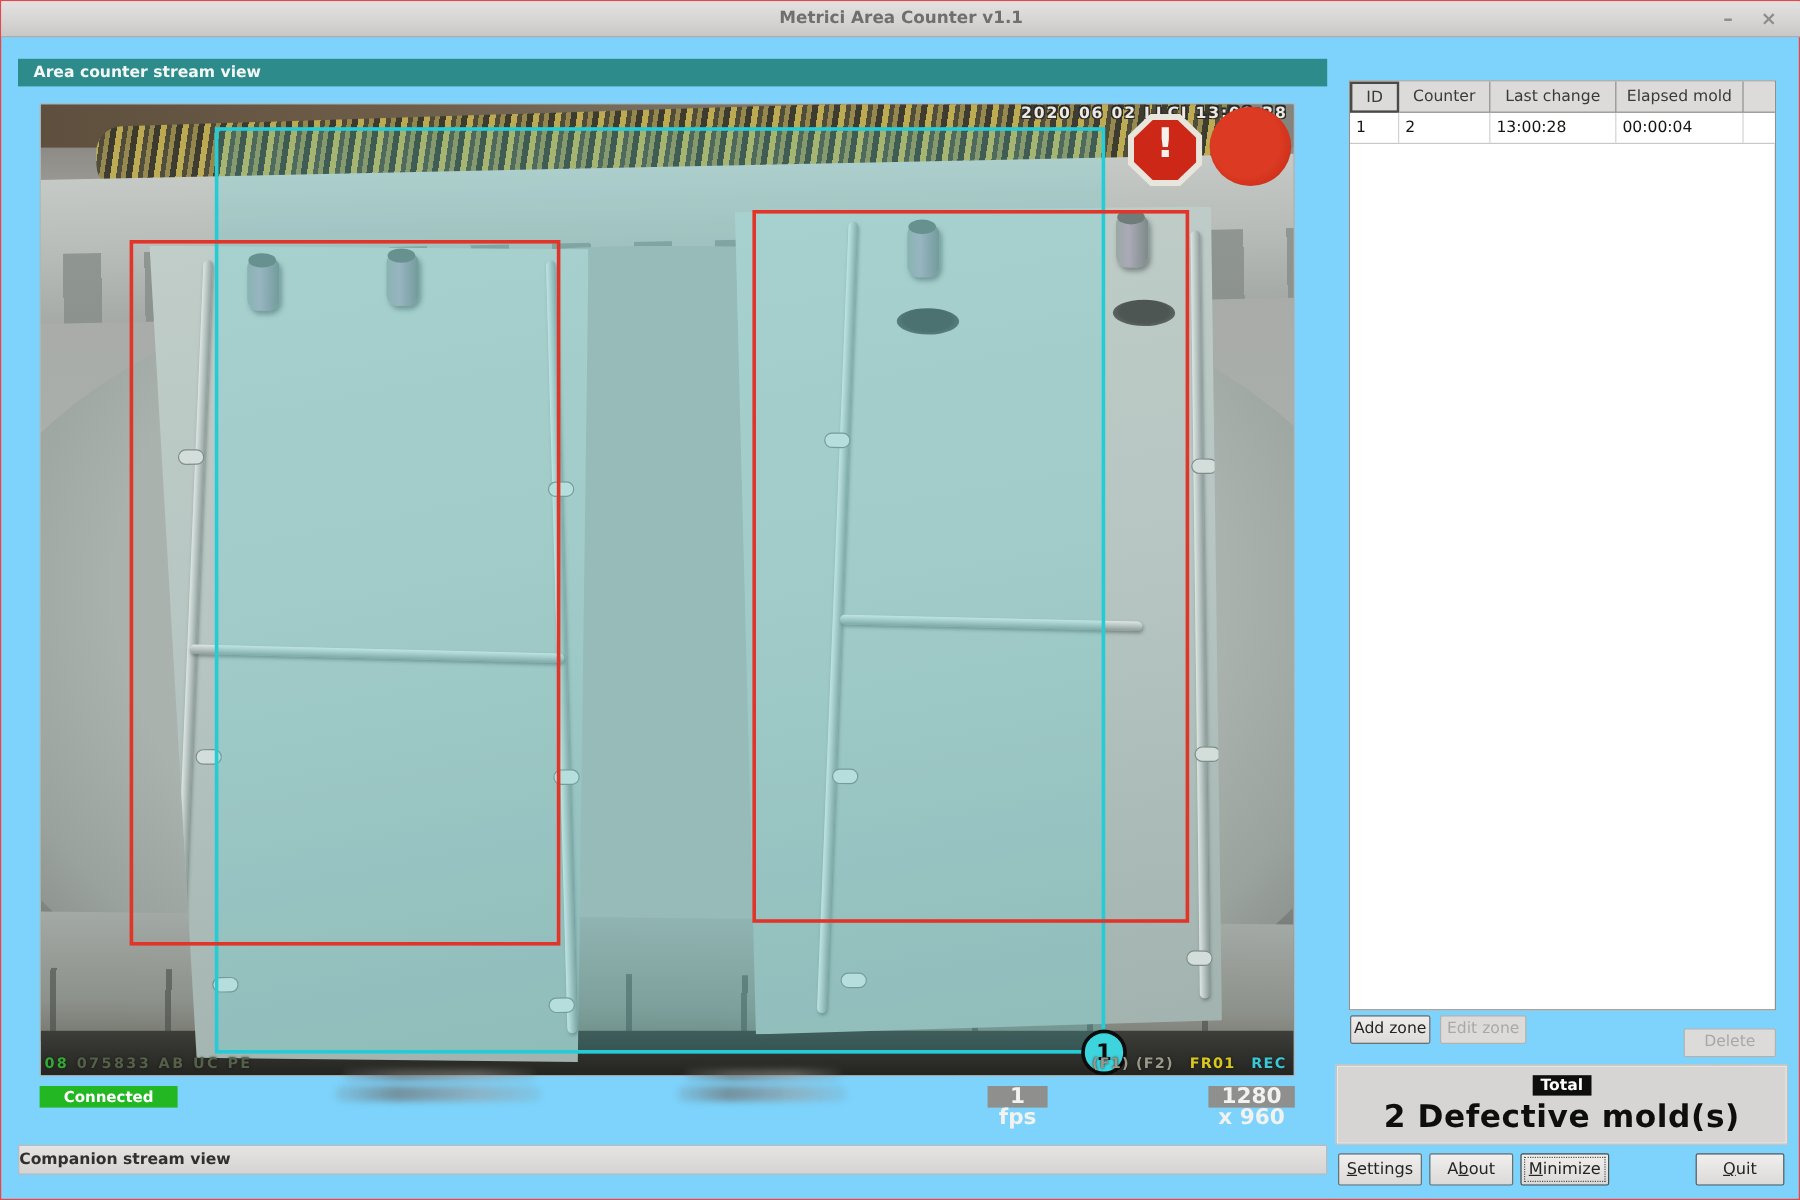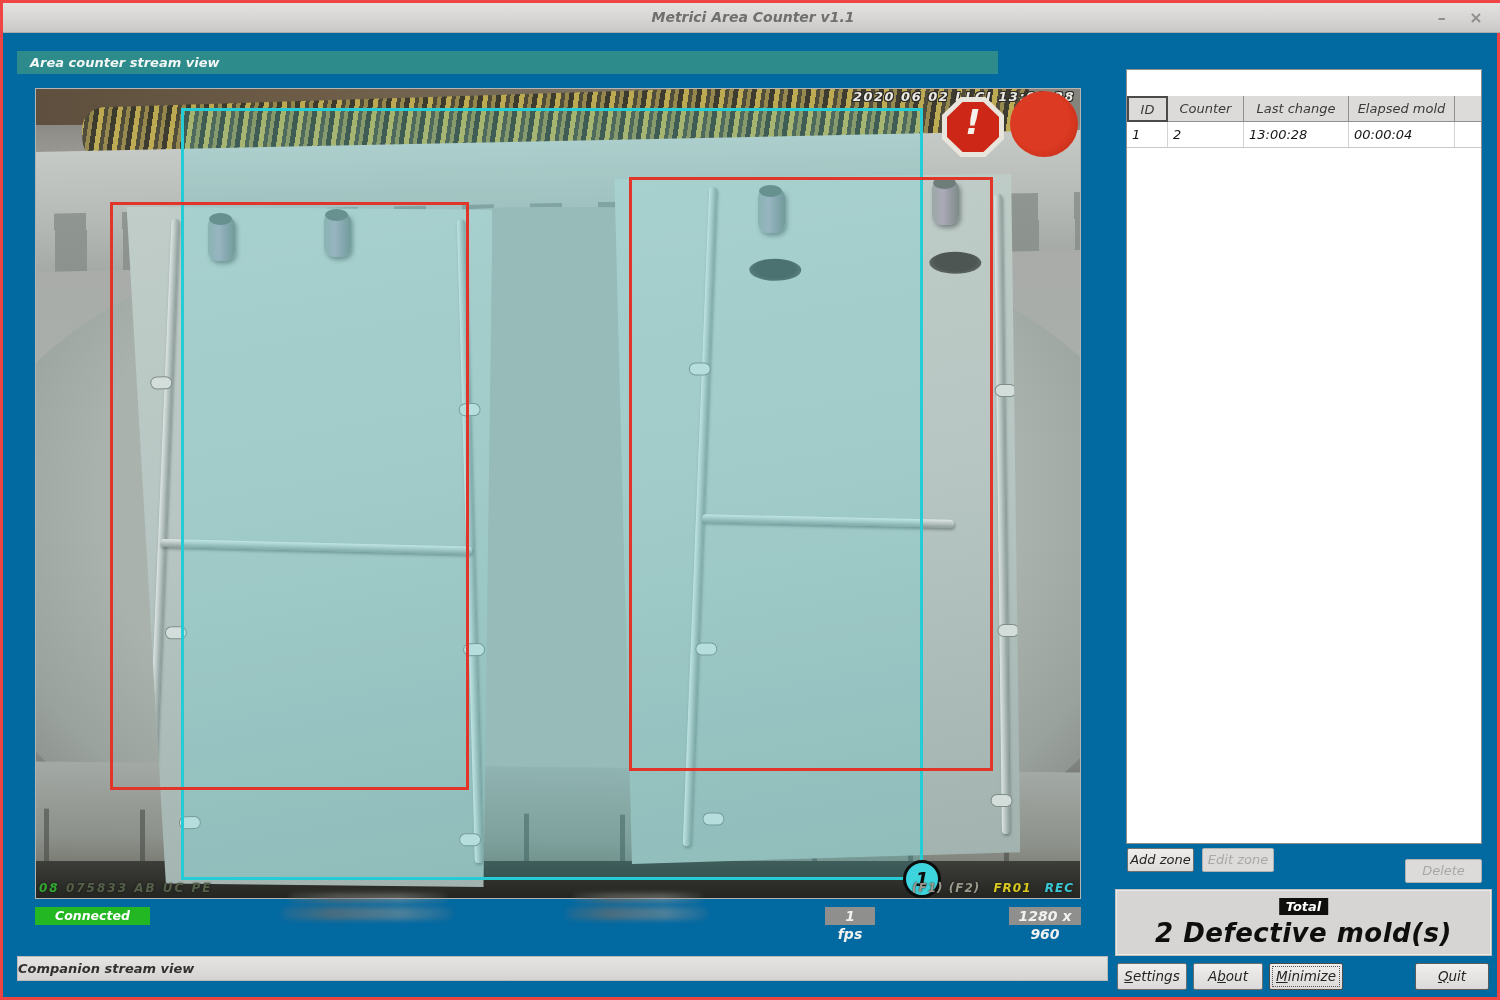--- a/index.html
+++ b/index.html
@@ -1,34 +1,34 @@
 <!DOCTYPE html>
 <html><head>
 <meta charset="utf-8">
 <style>
   * { margin:0; padding:0; box-sizing:border-box; }
   html,body { width:1500px; height:1000px; overflow:hidden; }
   body { font-family:"DejaVu Sans","Liberation Sans",sans-serif; background:#d2d1cf; position:relative; }
 
-  .window { position:absolute; inset:0; background:#0369a1; border:3px solid #ef4444;font-style:italic; }
+  .window { position:absolute; inset:0; background:#7dd3fc; border:1px solid #ef4444; }
 
   
   .titlebar { position:absolute; left:0; top:0; width:1500px; height:30px;
     background:linear-gradient(180deg,#e3e2e0 0%,#d6d5d3 55%,#c9c8c6 100%);
     border-bottom:1px solid #aeadab; }
   .titlebar .title { position:absolute; left:0; right:0; top:6px; text-align:center;
     font-size:14px; font-weight:bold; color:#6f6f6f; }
   .winbtn { position:absolute; top:4px; width:26px; height:22px; text-align:center;
     color:#8d8d8d; font-size:16px; font-weight:bold; line-height:22px; cursor:default; }
   .winbtn.min { right:48px; }
   .winbtn.close { right:14px; }
 
   
   .pane-header { position:absolute; background:#2e8b8b; color:#f2f7f6; font-weight:bold; }
-  .left-header { left:14px; top:48px; width:981px; height:23px; font-size:13px;
+  .left-header { left:14px; top:48px; width:1091px; height:23px; font-size:13px;
     line-height:23px; padding-left:13px; }
   .right-header { left:1123px; top:46px; width:356px; height:18px; font-size:12.5px;
     line-height:18px; padding-left:4px; }
 
   
   .video { position:absolute; left:33px; top:86px; width:1044px; height:809px;
     overflow:hidden; background:#8f928e; outline:1px solid #b5b5b3; }
   .v-base { position:absolute; inset:0;
     background:linear-gradient(180deg,#6e6a62 0%,#8f8d88 5%,#a8aaa6 13%,#abb1ad 45%,#9aa19d 75%,#55544f 96%,#403f3b 100%); }
   .v-wood { position:absolute; left:0; top:0; width:1044px; height:36px;
@@ -104,38 +104,38 @@
     letter-spacing:1px; text-shadow:0 0 2px #161614; }
   .osd-br .gray { color:#9b988c; }
   .osd-br .yellow { color:#d8c820; margin-left:8px; }
   .osd-br .cyan { color:#3ac8d8; margin-left:8px; }
 
   
   .badge-green { position:absolute; left:32px; top:904px; width:115px; height:18px;
     background:#23b823; color:#fff; font-size:12.5px; font-weight:bold; text-align:center;
     line-height:18px; }
   .badge-gray { position:absolute; top:904px; height:18px; background:#8f8f8d; color:#f2f2f0;
-    font-size:14px; font-weight:bold; text-align:center; line-height:18px; padding:0 8px; }
+    font-size:18px; font-weight:bold; text-align:center; line-height:18px; padding:0 8px; }
   .badge-fps { left:822px; width:50px; }
   .badge-res { left:1006px; width:72px; }
   .streak { position:absolute; height:13px; border-radius:6px; filter:blur(2.5px);
     background:linear-gradient(90deg,rgba(120,120,118,.15),rgba(110,110,108,.65) 30%,rgba(150,150,148,.5) 70%,rgba(120,120,118,.12)); }
   .streak1 { left:278px; top:904px; width:172px; }
   .streak2 { left:563px; top:904px; width:142px; }
   .streak3 { left:285px; top:890px; width:160px; height:10px; }
   .streak4 { left:570px; top:890px; width:130px; height:10px; }
 
   .companion-bar { position:absolute; left:14px; top:953px; width:1091px; height:25px;
     background:linear-gradient(180deg,#e5e4e2 0%,#d5d4d2 100%); border:1px solid #bcbbb9;
     font-size:13px; font-weight:bold; color:#30302e; line-height:23px; padding-left:0; }
 
   
   .zones-table { position:absolute; left:1123px; top:66px; width:356px; height:775px;
     background:#fff; border:1px solid #8f8f8d; }
-  .zt-headrow { display:flex; height:26px; background:#dcdbd9;margin-top:26px; }
+  .zt-headrow { display:flex; height:26px; background:#dcdbd9; }
   .zt-h { border-right:1px solid #8f8f8d; border-bottom:1px solid #8f8f8d;
     font-size:13px; color:#3a3a38; text-align:center; line-height:25px; }
   .zt-h.first { border:2px solid #4a4a48; line-height:23px; }
   .zt-row { display:flex; height:26px; background:#fff; border-bottom:1px solid #c9c8c6; }
   .zt-c { border-right:1px solid #d4d3d1; font-size:13px; color:#151513; line-height:25px;
     padding-left:5px; }
   .w-id { width:41px; } .w-counter { width:76px; } .w-change { width:105px; }
   .w-elapsed { width:106px; } .w-fill { flex:1; border-right:none; }
 
   .btn { position:absolute; height:24px; background:linear-gradient(180deg,#efeeec 0%,#dcdbd9 100%);

